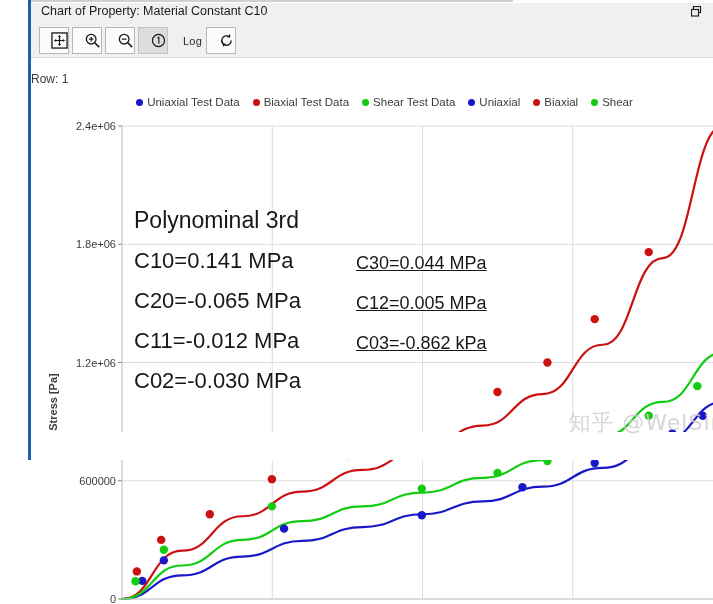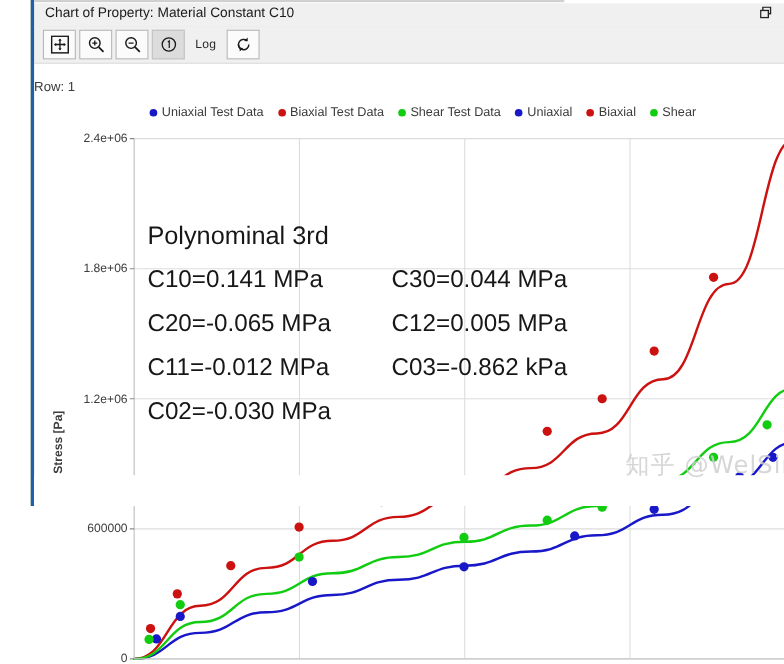--- a/index.html
+++ b/index.html
@@ -44,21 +44,21 @@
   .toolbar{
     position:absolute;left:0;top:24px;right:0;height:33px;
     background:#f0f0f0;
     border-bottom:1px solid #dcdcdc;
     display:flex;align-items:center;padding-left:8px;gap:0px;
   }
   .tb-btn{
     width:28px;height:25px;margin-right:3px;
     background:#f0f0f0;
     border:1px solid #f0f0f0;
-    display:flex;align-items:center;justify-content:center;
+    display:flex;align-items:center;justify-content:flex-end;
     cursor:pointer;position:relative;
     color:#1a1a1a;
   }
   .tb-btn.framed{border:1px solid #b6b6b6;background:#fbfbfb;}
   .tb-btn.active{background:#dcdcdc;border:1px solid #c2c2c2;}
   .tb-btn.wide{width:30px;}
   .tb-btn .lbl{font-size:11px;color:#2a2a2a;letter-spacing:.2px;}
   
   .chart-area{
     position:absolute;left:0;top:58px;right:0;bottom:0;
@@ -75,24 +75,24 @@
   }
   .legend .item{display:flex;align-items:center;gap:4px;white-space:nowrap;}
   .legend .dot{width:7px;height:7px;border-radius:50%;display:inline-block;}
   .plot-wrap{position:absolute;left:0;top:58px;right:0;bottom:0;}
   .ann{
     position:absolute;left:103px;top:78px;
     color:#171717;
     font-family:"Liberation Sans", sans-serif;
     pointer-events:none;
   }
-  .ann .row{height:40px;display:flex;align-items:center;}
+  .ann .row{height:40px;display:flex;align-items:flex-end;}
   .ann .r0{font-size:23px;}
   .ann .c1{font-size:22px;width:222px;}
-  .ann .c2{font-size:22px;}
+  .ann .c2{font-size:18px;text-decoration:underline;}
   .ylabel{
     position:absolute;left:22px;top:286px;
     transform:rotate(-90deg) translate(-50%,-50%);
     transform-origin:left top;
     font-size:11px;font-weight:bold;color:#3c3c3c;white-space:nowrap;
   }
   .ytick{
     position:absolute;right:0;width:60px;text-align:right;
     font-size:11px;color:#3c3c3c;transform:translateY(-50%);
   }

